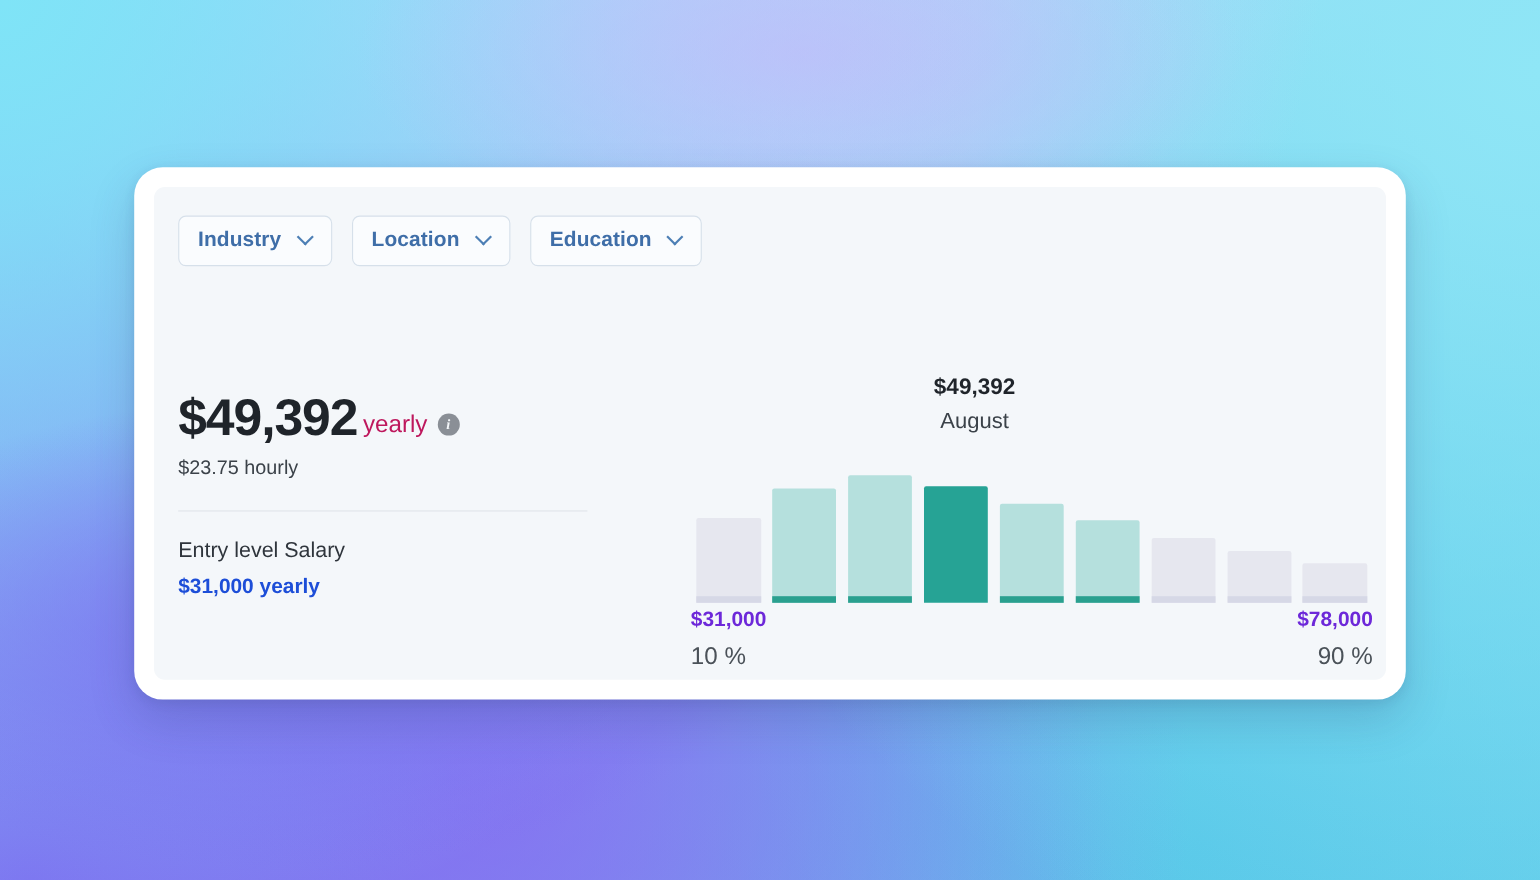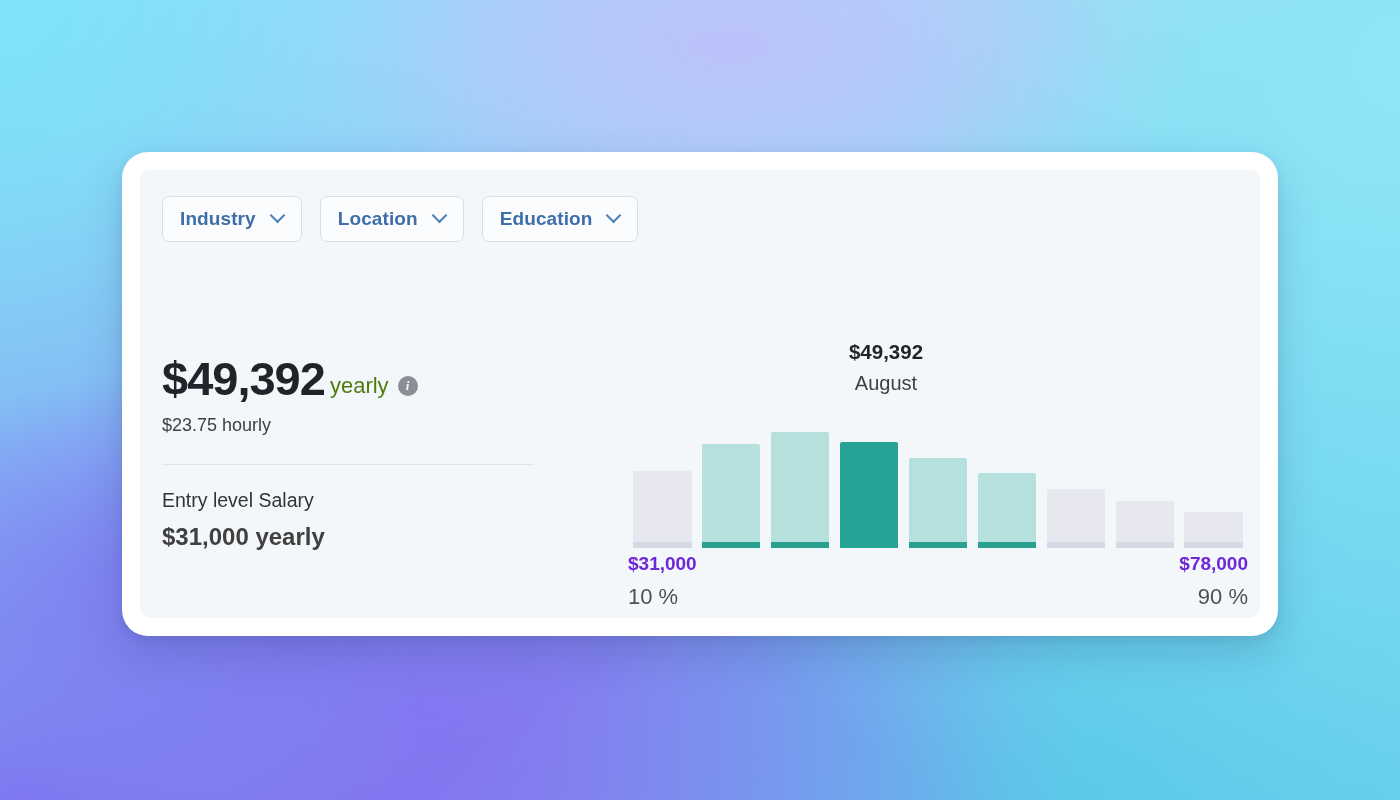--- a/index.html
+++ b/index.html
@@ -88,39 +88,39 @@
     font-size:29px; font-weight:700; color:#23282e;
     letter-spacing:-.2px; white-space:nowrap;
   }
   .salary-line{
     display:flex; align-items:flex-end; gap:0; margin-top:17px;
   }
   .salary-big{
     font-size:47px; font-weight:700; color:#1f242a; letter-spacing:-1px; line-height:1;
   }
   .salary-unit{
-    font-size:22px; color:#4d7c0f; margin-left:5px; position:relative; top:-3px;
+    font-size:22px; color:#be185d; margin-left:5px; position:relative; top:-3px;
   }
   .info-dot{
     width:20px; height:20px; border-radius:50%;
     background:#8a8f96; color:#f4f7fa;
     font-size:13px; font-weight:700; font-style:italic;
     display:flex; align-items:center; justify-content:center;
     margin-left:9px; position:relative; top:-6px;
     font-family:"Liberation Serif", serif;
     cursor:pointer;
   }
   .salary-hourly{
     margin-top:13px; font-size:18px; color:#3b4249;
   }
   .divider{
     margin-top:28px; width:372px; height:1px; background:#dfe4ea;
   }
   .entry-label{ margin-top:24px; font-size:19.5px; color:#2f353c; }
-  .entry-value{ margin-top:11px; font-size:24px; font-weight:700; color:#404040; }
+  .entry-value{ margin-top:11px; font-size:19px; font-weight:700; color:#1d4ed8; }
 
   
   .chart{
     position:absolute;
     left:488px; top:170px;
     width:620px; height:270px;
   }
   .median-label{
     position:absolute; left:178px; top:0; width:160px; text-align:center;
   }

